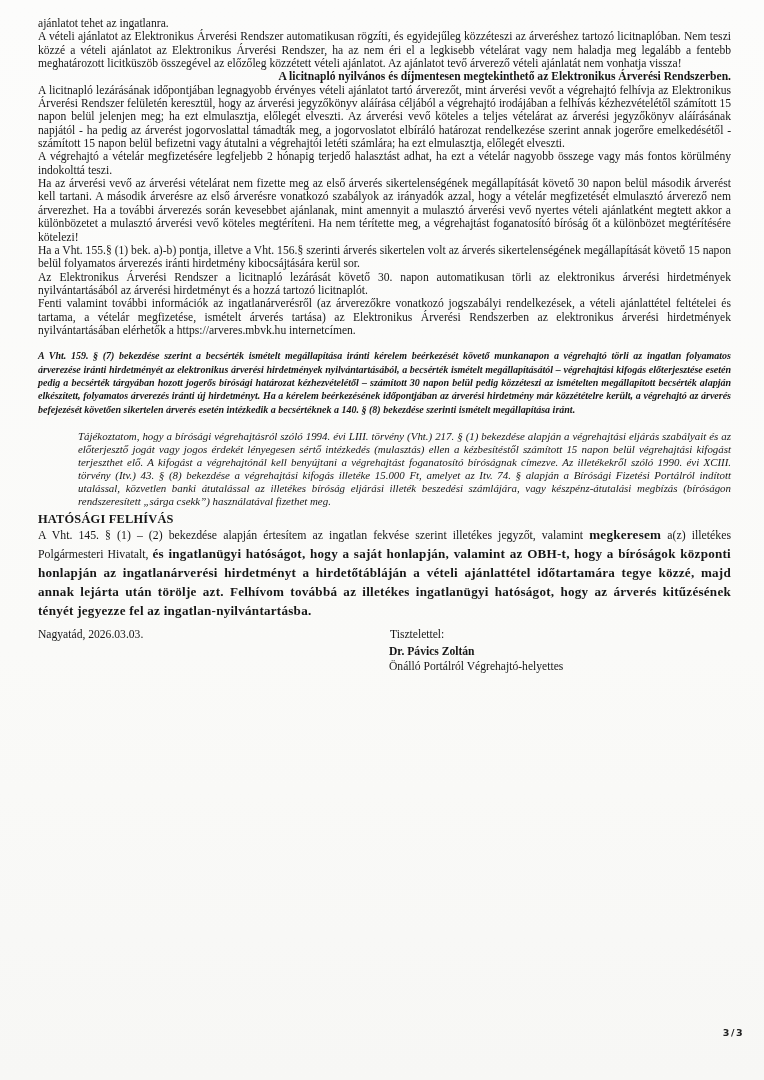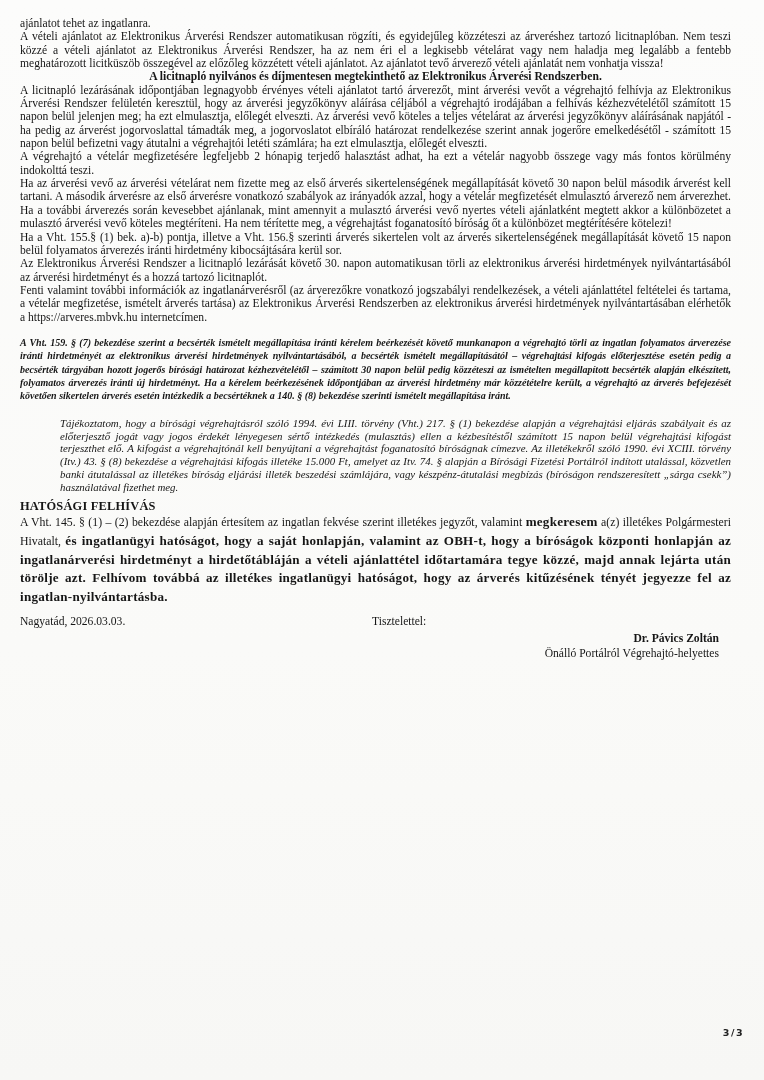--- a/index.html
+++ b/index.html
@@ -9,30 +9,30 @@
     font-family: "Liberation Serif", serif;
     color: #161616;
     overflow: hidden;
   }
   .page {
     position: relative;
     width: 764px; height: 1080px;
     background: linear-gradient(180deg, #fcfcfb 0%, #fafaf8 60%, #f7f7f5 100%);
   }
   .content {
-    padding: 17px 33px 0 20px;
+    padding: 17px 33px 0 38px;
   }
   p {
     margin: 0;
     text-align: justify;
     font-size: 11.6px;
     line-height: 13.35px;
   }
   .center-bold {
-    text-align: center;
+    text-align: right;
     font-weight: bold;
   }
   .para-vht159 {
     margin-top: 12px;
     font-weight: bold;
     font-style: italic;
     font-size: 10px;
     line-height: 13.35px;
   }
   .para-tajekoztatom {
@@ -62,21 +62,21 @@
     position: relative;
     margin-top: 8px;
     height: 14px;
     font-size: 11.6px;
   }
   .place-date { position: absolute; left: 0; top: 0; }
   .closing { position: absolute; left: 352px; top: 0; }
   .sig-block {
     width: 330px;
     margin: 3px 12px 0 auto;
-    text-align: right;
+    text-align: left;
     font-size: 11.6px;
     line-height: 14.5px;
   }
   .sig-name { font-weight: bold; }
   .page-footer {
     position: absolute;
     left: 0; right: 20px;
     bottom: 42px;
     text-align: right;
     font-family: "DejaVu Sans", sans-serif;

